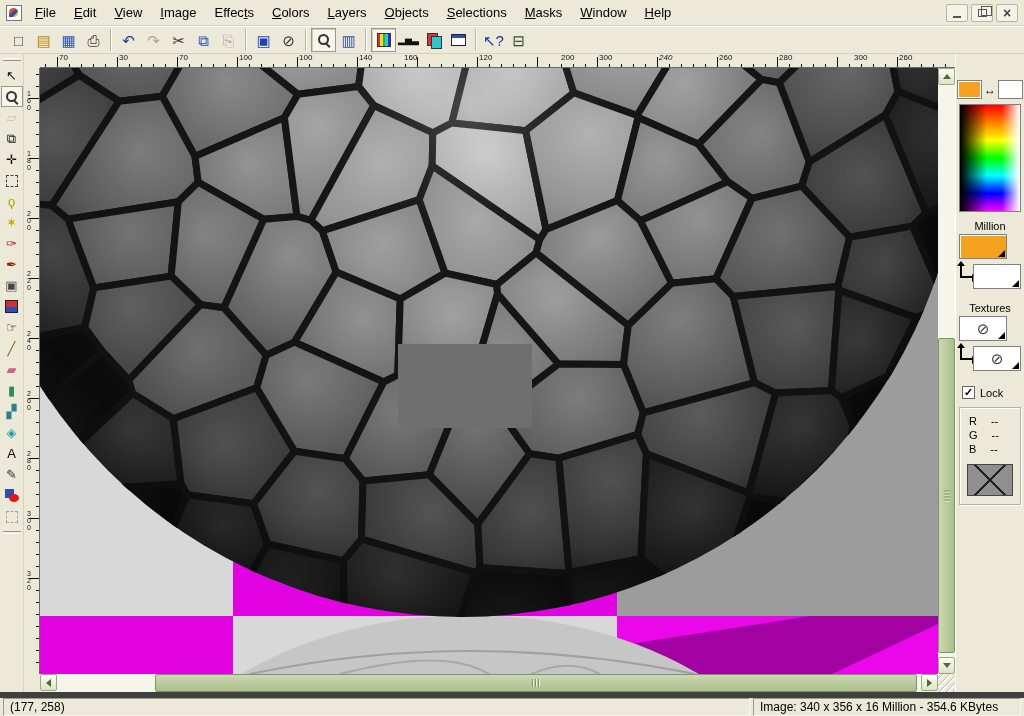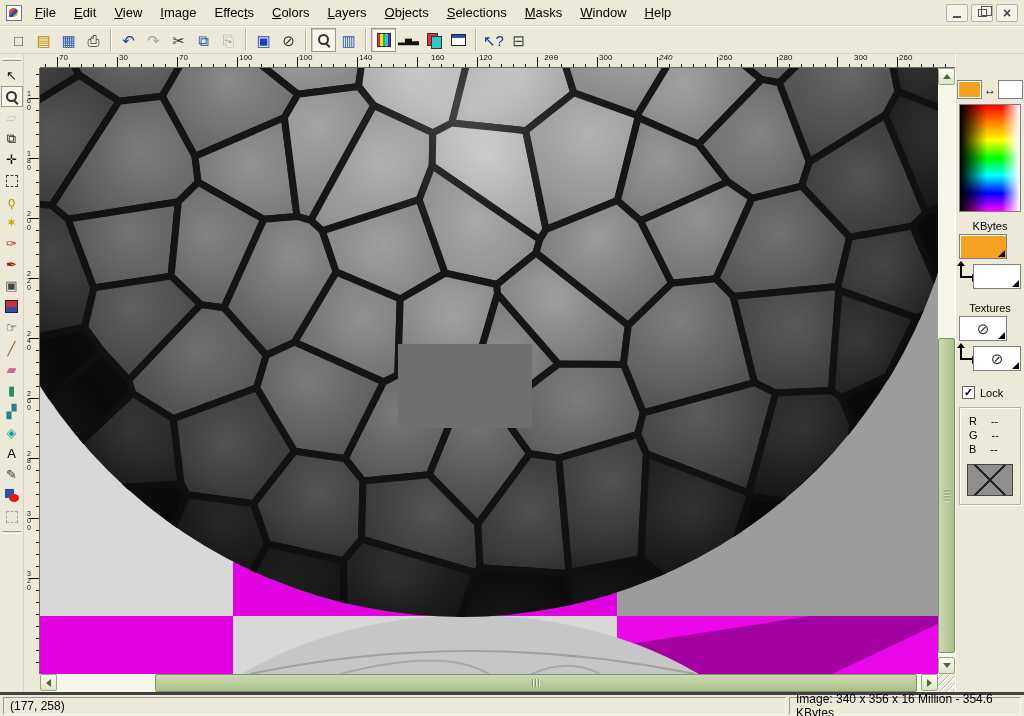--- a/index.html
+++ b/index.html
@@ -107,24 +107,24 @@
   .bent-arrow::after { content:""; position:absolute; right:-5px; bottom:-6px; border-top:4px solid transparent; border-bottom:4px solid transparent; border-left:5px solid #000; }
   .lockrow { display:flex; align-items:center; gap:5px; margin:10px 0 8px 6px; }
   .checkbox { width:13px; height:13px; background:#fff; border:1px solid #666; font-size:11px; line-height:11px; text-align:center; font-weight:bold; }
   .info-group { margin:0 3px; border:1px solid #b5b2a5; box-shadow:1px 1px 0 #fff, inset 1px 1px 0 #fff; padding:6px 0 8px 0; }
   .rgb-row { display:flex; gap:14px; padding-left:9px; font-size:11px; line-height:14px; }
   .xswatch { width:46px; height:32px; margin:8px auto 0 auto; background:#8f8f8f; border:1px solid #444;
      background-image:linear-gradient(45deg, transparent calc(50% - 1px), #222 calc(50% - 1px) calc(50% + 1px), transparent calc(50% + 1px)),
                       linear-gradient(-45deg, transparent calc(50% - 1px), #222 calc(50% - 1px) calc(50% + 1px), transparent calc(50% + 1px)); }
 
   
-  .statusbar { height:24px; display:flex; align-items:center; gap:3px; padding:2px 3px; background:#ece9d8; border-top:3px solid #404040; }
+  .statusbar { height:24px; display:flex; align-items:center; gap:3px; padding:2px 3px; background:#ece9d8; border-top:6px solid #404040; }
   .status-cell { height:18px; border:1px solid; border-color:#9d9a8b #f6f5ee #f6f5ee #9d9a8b; font-size:12px; display:flex; align-items:center; padding:0 6px; }
   .cell-pos { flex:1; }
-  .cell-info { width:232px; }
+  .cell-info { width:268px; }
 </style>
 </head>
 <body>
 
 <div class="menubar">
   <div class="doc-icon"></div>
   <div id="menu-items" style="display:flex;">
       <div class="menu-item"><u>F</u>ile</div>
       <div class="menu-item"><u>E</u>dit</div>
       <div class="menu-item"><u>V</u>iew</div>
@@ -321,33 +321,33 @@
         <i class="tick" style="left: 281px; height: 3px;"></i>
         <i class="tick" style="left: 293px; height: 3px;"></i>
         <i class="tick" style="left: 305px; height: 3px;"></i>
         <i class="tick" style="left: 317px; height: 10px;"></i>
         <span class="lbl" style="left: 319px;">140</span>
         <i class="tick" style="left: 329px; height: 3px;"></i>
         <i class="tick" style="left: 341px; height: 3px;"></i>
         <i class="tick" style="left: 353px; height: 3px;"></i>
         <i class="tick" style="left: 365px; height: 3px;"></i>
         <i class="tick" style="left: 377px; height: 10px;"></i>
-        <span class="lbl" style="left: 391px;">160</span>
+        <span class="lbl" style="left: 364px;">160</span>
         <i class="tick" style="left: 389px; height: 3px;"></i>
         <i class="tick" style="left: 401px; height: 3px;"></i>
         <i class="tick" style="left: 413px; height: 3px;"></i>
         <i class="tick" style="left: 425px; height: 3px;"></i>
         <i class="tick" style="left: 437px; height: 10px;"></i>
         <span class="lbl" style="left: 439px;">120</span>
         <i class="tick" style="left: 449px; height: 3px;"></i>
         <i class="tick" style="left: 461px; height: 3px;"></i>
         <i class="tick" style="left: 473px; height: 3px;"></i>
         <i class="tick" style="left: 485px; height: 3px;"></i>
         <i class="tick" style="left: 497px; height: 10px;"></i>
-        <span class="lbl" style="left: 504px; font-family: Liberation Mono, monospace;">200</span>
+        <span class="lbl" style="left: 521px;">200</span>
         <i class="tick" style="left: 509px; height: 3px;"></i>
         <i class="tick" style="left: 521px; height: 3px;"></i>
         <i class="tick" style="left: 533px; height: 3px;"></i>
         <i class="tick" style="left: 545px; height: 3px;"></i>
         <i class="tick" style="left: 557px; height: 10px;"></i>
         <span class="lbl" style="left: 559px;">300</span>
         <i class="tick" style="left: 569px; height: 3px;"></i>
         <i class="tick" style="left: 581px; height: 3px;"></i>
         <i class="tick" style="left: 593px; height: 3px;"></i>
         <i class="tick" style="left: 605px; height: 3px;"></i>
@@ -1056,21 +1056,21 @@
   </div>
 
   <div class="colorpanel">
     <div class="swatchrow">
       <div class="swatch" id="fgswatch" style="background: rgb(245, 162, 34);"></div>
       <span class="swap-lr">↔</span>
       <div class="swatch" id="bgswatch" style="background: rgb(255, 255, 255);"></div>
     </div>
     <div class="rainbow"></div>
 
-    <div class="panel-label">KBytes</div>
+    <div class="panel-label">Million</div>
     <div class="style-group">
       <div class="stylebtn fg-pos" id="fgstyle" style="background: rgb(245, 162, 34);">
           <span class="flyout"></span>
         </div>
       <div class="bent-arrow"></div>
       <div class="stylebtn bg-pos" id="bgstyle" style="background: rgb(255, 255, 255);">
           <span class="flyout"></span>
         </div>
     </div>
 

